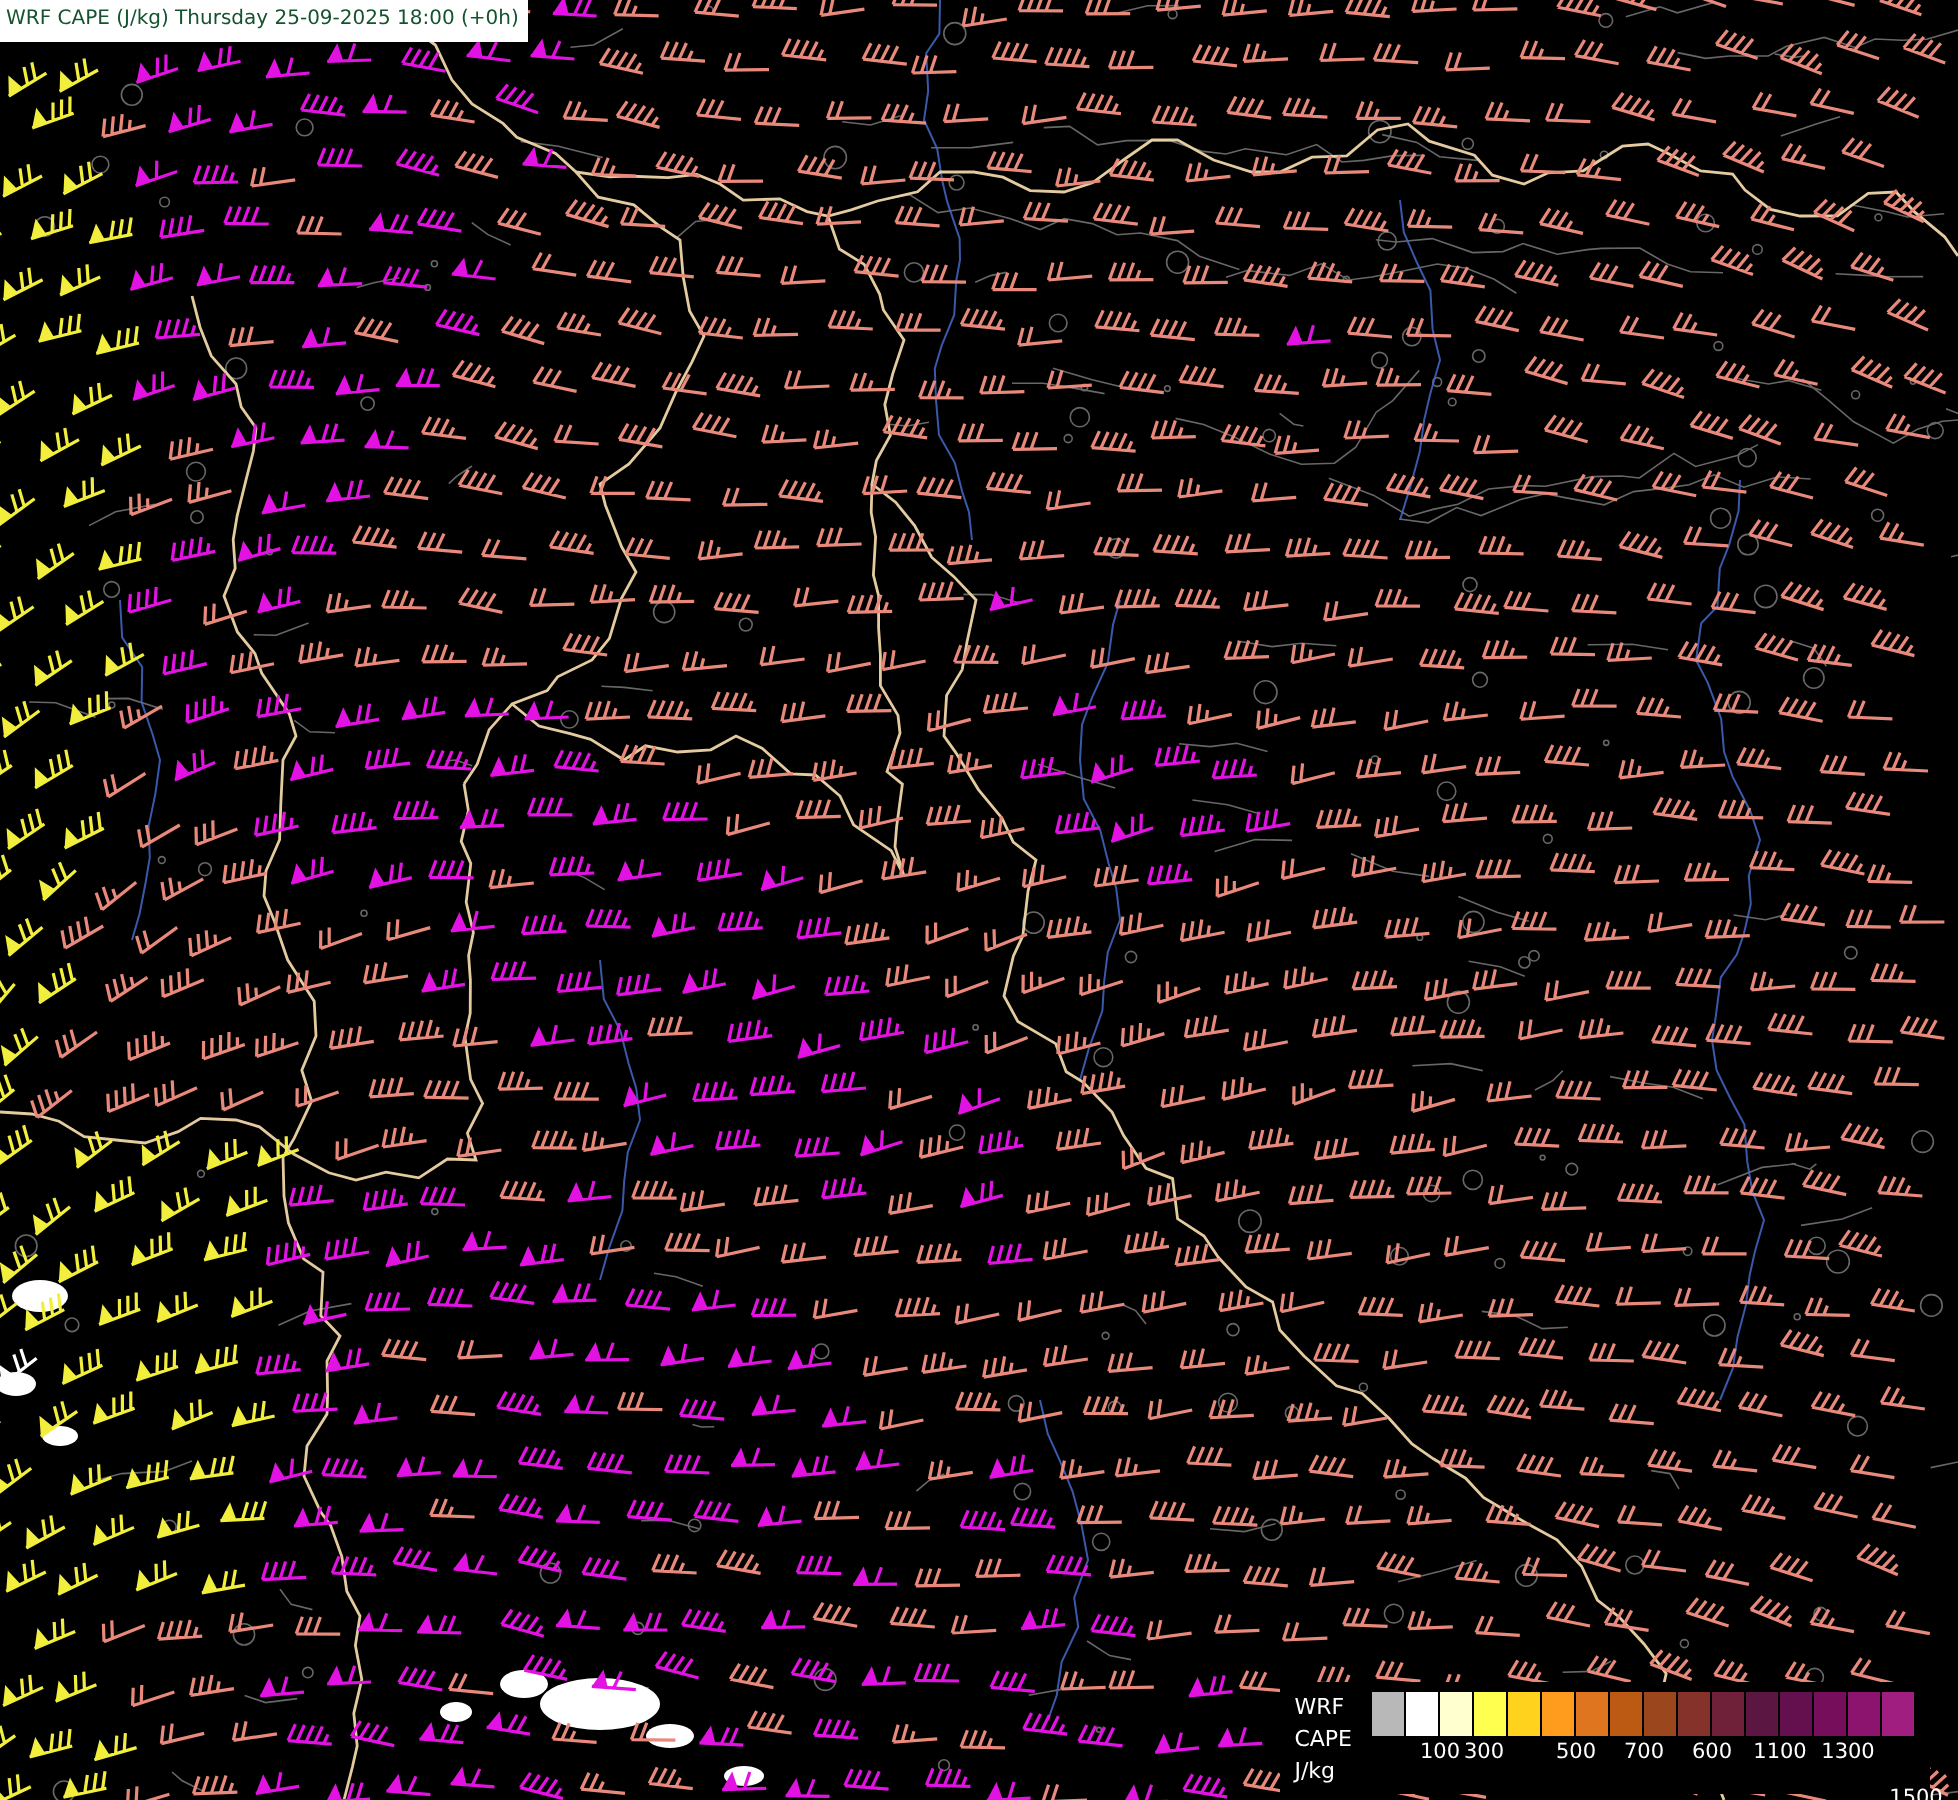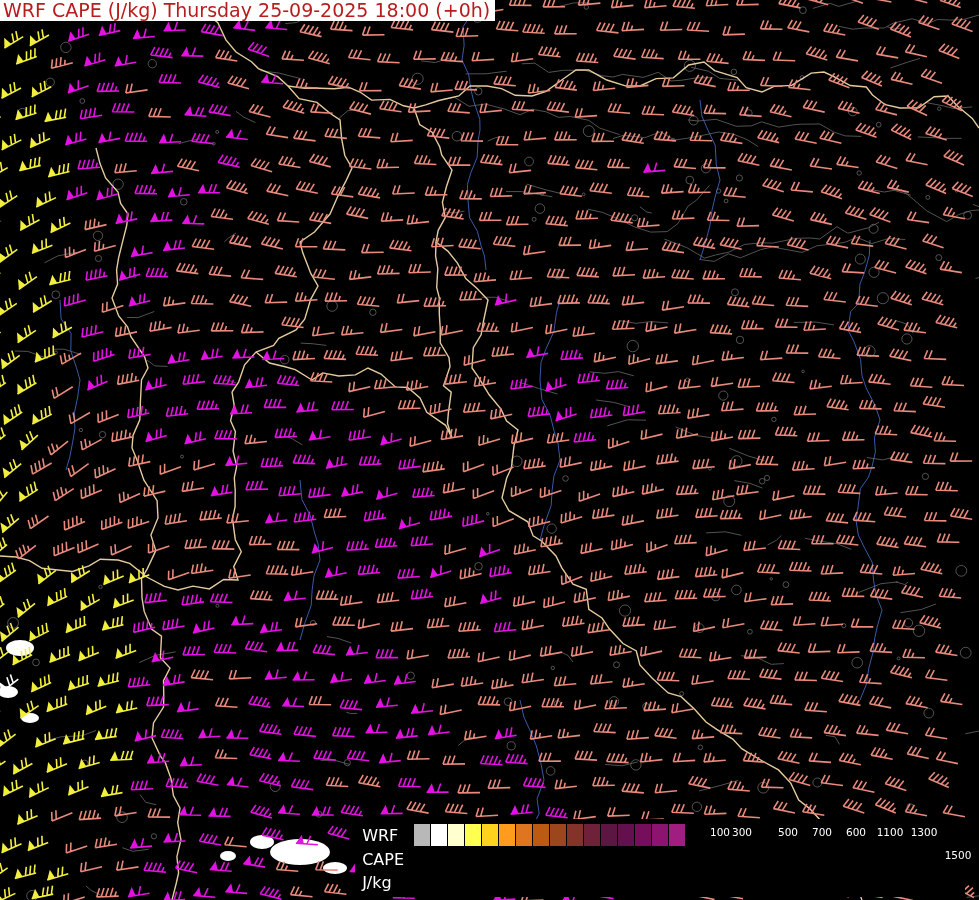--- a/index.html
+++ b/index.html
@@ -2,27 +2,27 @@
 <html><head>
 <meta charset="utf-8">
 <style>
   html,body{margin:0;padding:0;background:#000;}
   #app{position:relative;width:979px;height:900px;overflow:hidden;background:#000;
        font-family:"DejaVu Sans", sans-serif;}
   #map-svg{position:absolute;left:0;top:0;}
   
   #titles{position:absolute;left:0;top:0;z-index:5;}
   .title-line{line-height:0;}
-  .title-line span{display:inline-block;background:#ffffff;color:#b91c1c;
-       font-size:19px;line-height:20px;padding:0 5px 1px 3px;white-space:pre;}
+  .title-line span{display:inline-block;background:#ffffff;color:#14532d;
+       font-size:10px;line-height:20px;padding:0 5px 1px 3px;white-space:pre;}
   
   #legend{position:absolute;right:14px;bottom:3px;z-index:5;background:#000000;
        display:flex;align-items:flex-start;gap:10px;padding:5px 7px 3px 7px;}
-  .legend-labels{color:#ffffff;font-size:16px;line-height:1.45;}
-  .legend-scale{display:flex;flex-direction:row;}
+  .legend-labels{color:#ffffff;font-size:11px;line-height:1.45;}
+  .legend-scale{display:flex;flex-direction:column;}
   .legend-swatches{display:flex;}
   .swatch{width:16px;height:22px;margin-right:1px;}
   .legend-ticks{position:relative;height:13px;margin-top:2px;font-size:10.5px;color:#ffffff;width:272px;}
   .legend-ticks span{position:absolute;top:0;transform:translateX(-50%);white-space:nowrap;}
 </style>
 </head>
 <body>
 
 <div id="app">
   <svg id="map-svg" width="979" height="900">

